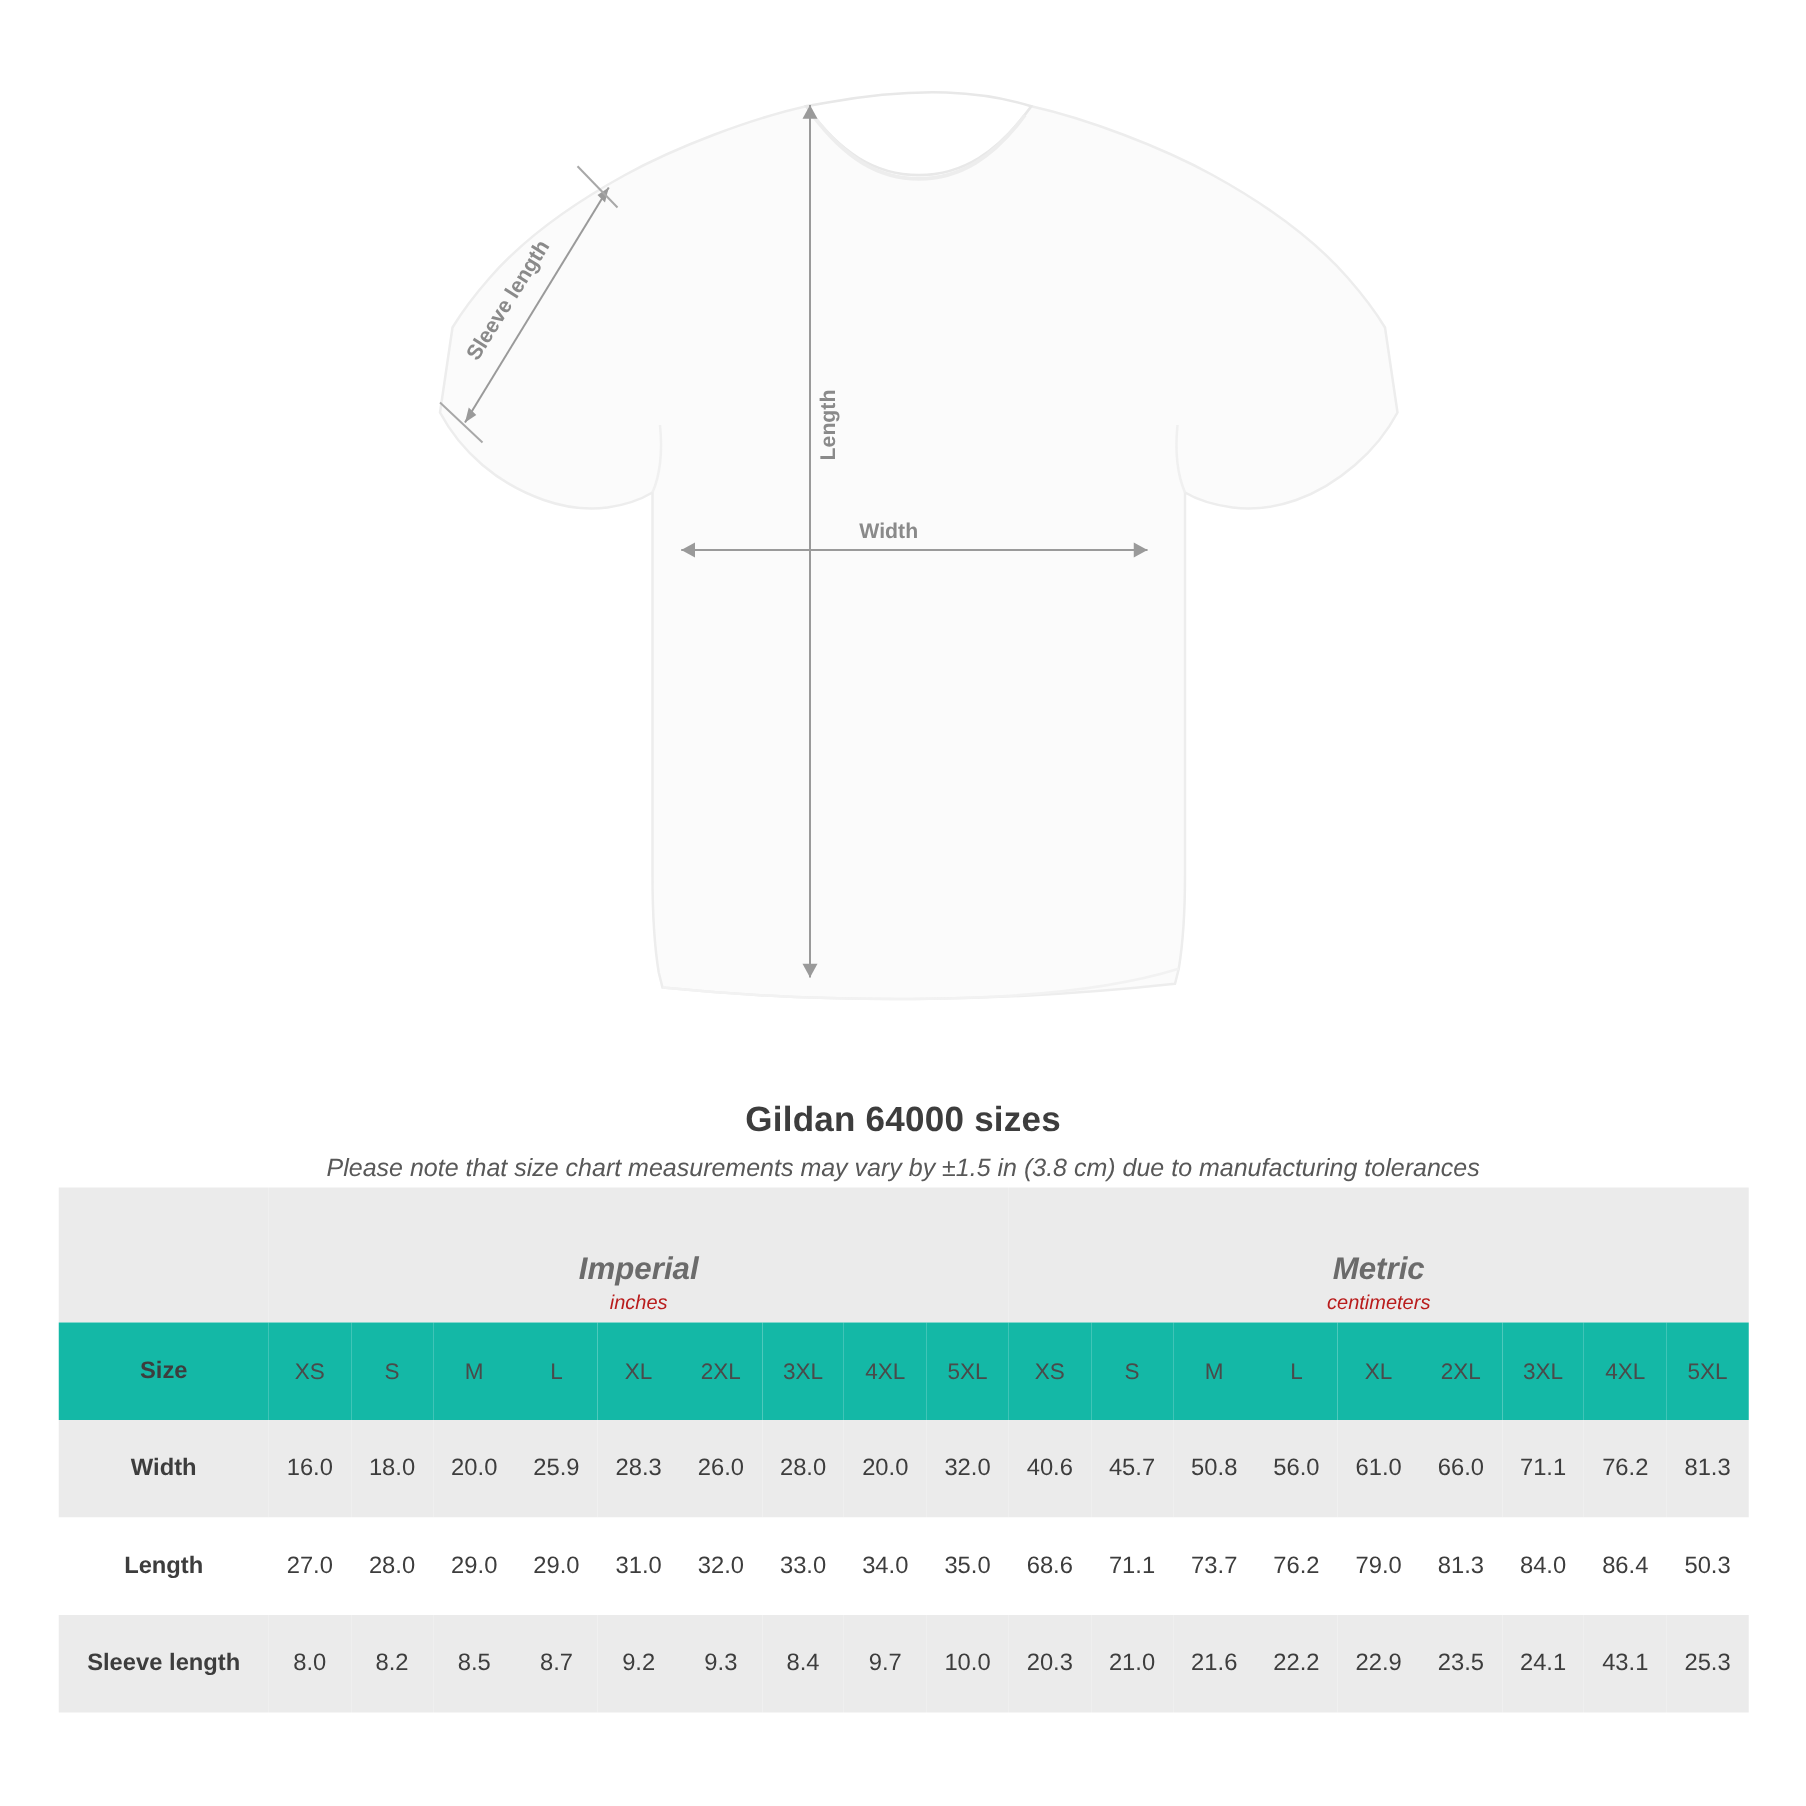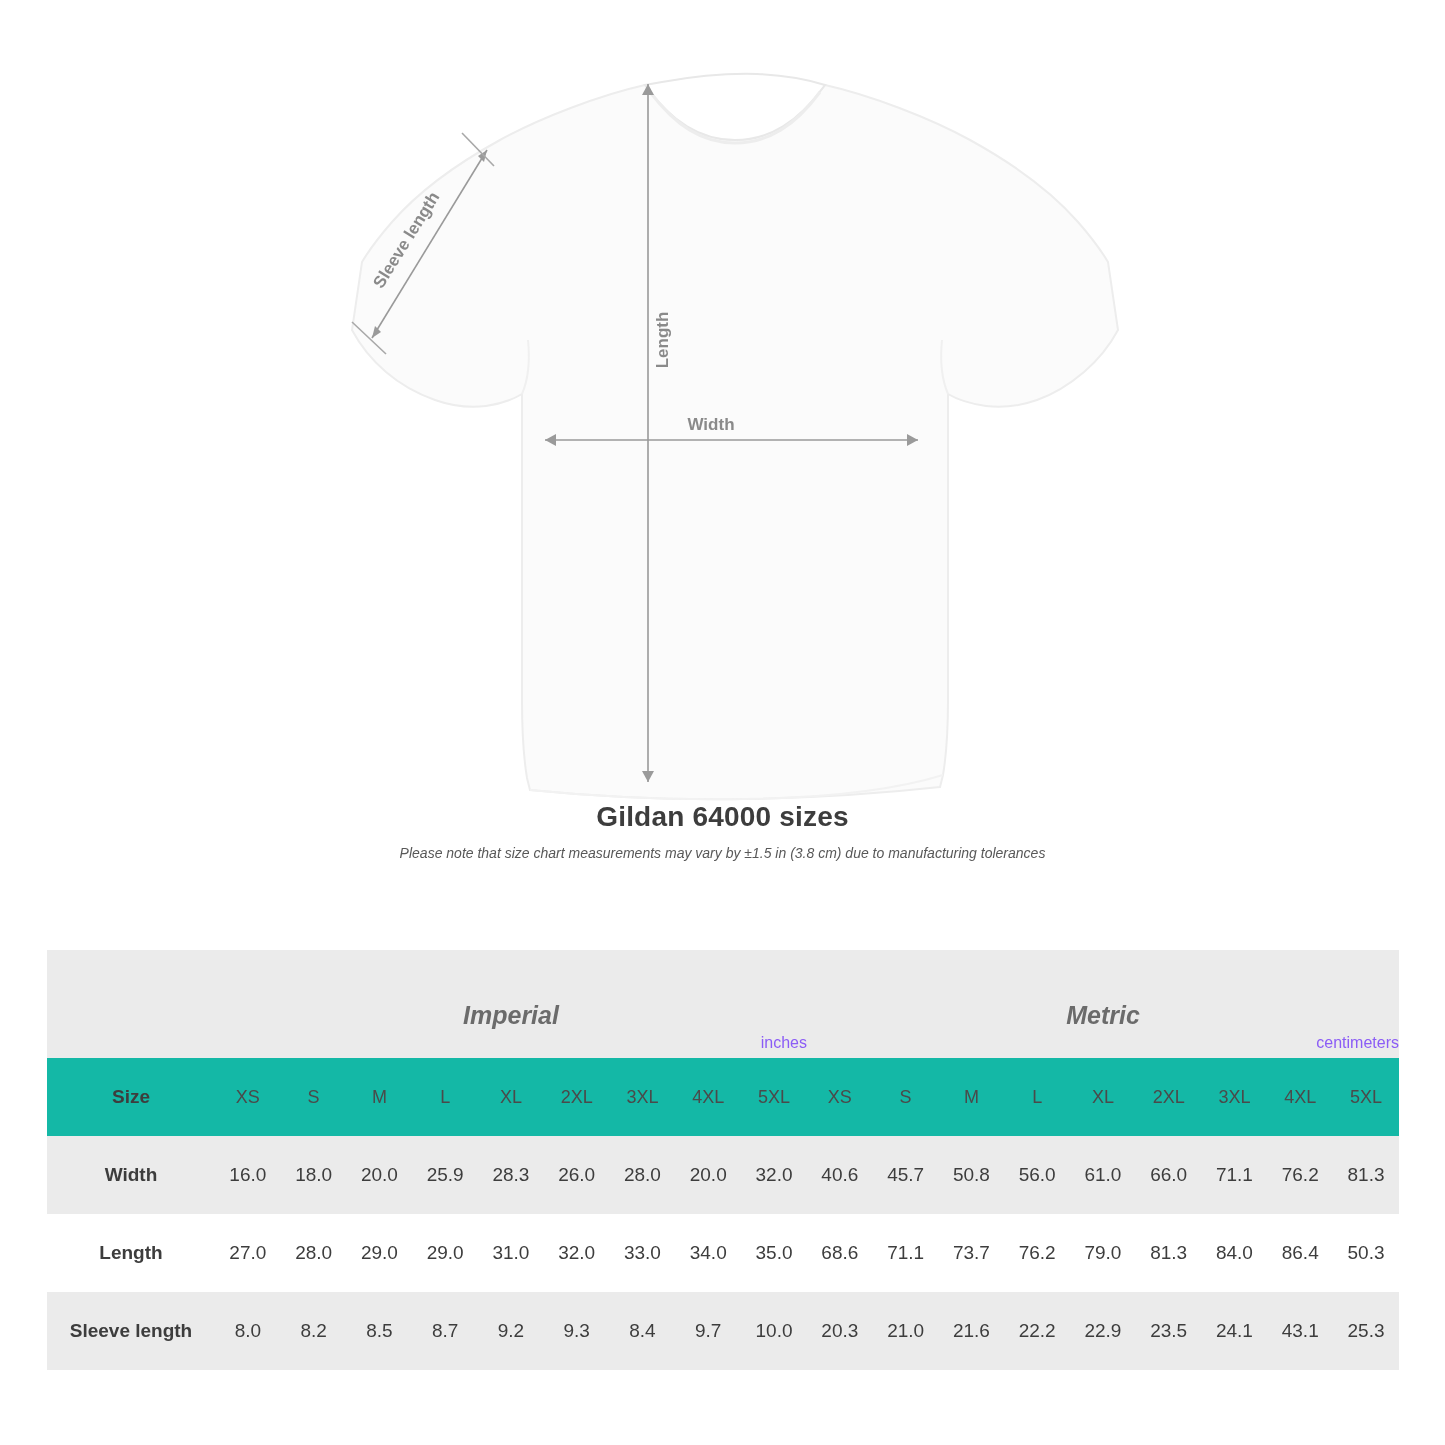--- a/index.html
+++ b/index.html
@@ -28,34 +28,34 @@
   }
   .shirt-svg {
     position: absolute;
     left: 0;
     top: 0;
   }
 
   
   .title-block {
     position: absolute;
-    top: 801px;
+    top: 880px;
     left: 0;
     width: 1445px;
     text-align: center;
   }
   .chart-title {
     font-size: 28px;
     font-weight: bold;
     color: #3d3d3d;
     margin: 0 0 12px 0;
     letter-spacing: 0.2px;
   }
   .chart-note {
-    font-size: 14px;
+    font-size: 20px;
     font-style: italic;
     color: #585858;
     margin: 0;
   }
 
   
   .table-wrap {
     position: absolute;
     top: 950px;
     left: 47px;
@@ -79,23 +79,23 @@
   .unit-name {
     font-size: 25px;
     font-weight: bold;
     font-style: italic;
     color: #6b6b6b;
     line-height: 1.1;
     margin-top: 46px;
   }
   .unit-sub {
     font-size: 16px;
-    color: #8b5cf6;
+    font-style: italic;
+    color: #b91c1c;
     padding-top: 5px;
-    text-align: right;
   }
   .blank-head {
     background: #ebebeb;
   }
 
   .row-size td {
     height: 78px;
     background: #14b8a6;
     text-align: center;
     vertical-align: middle;

